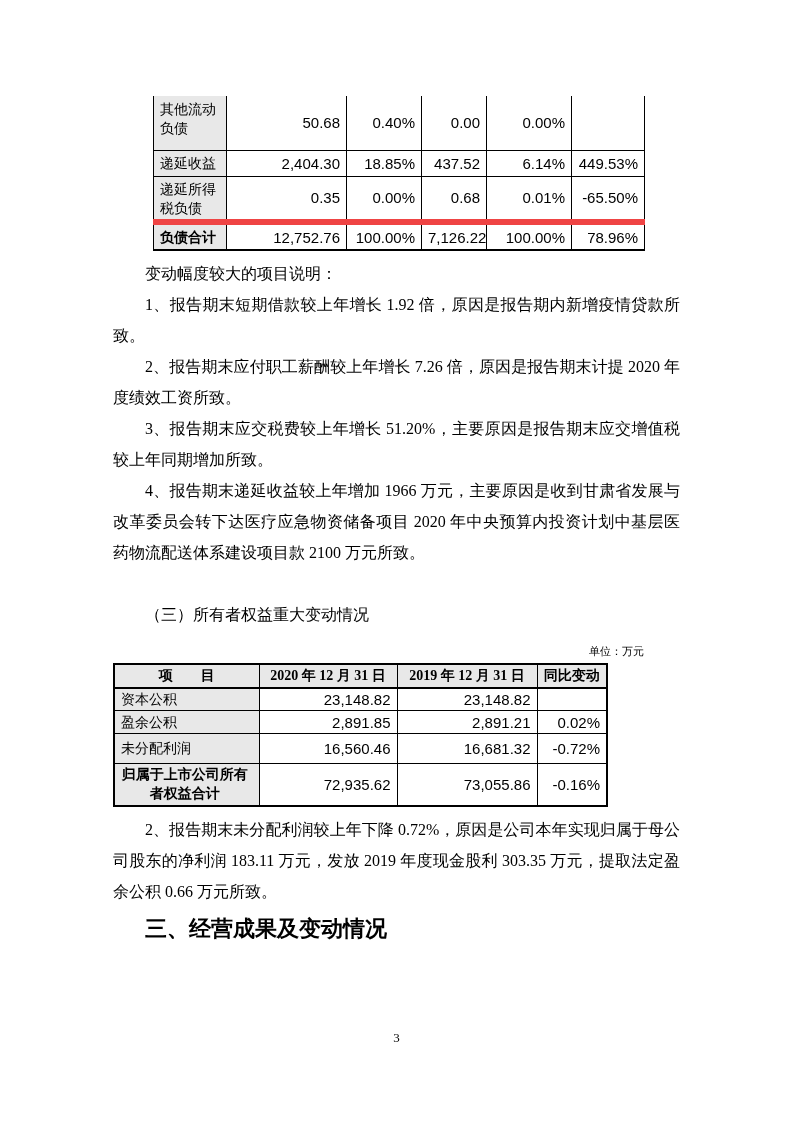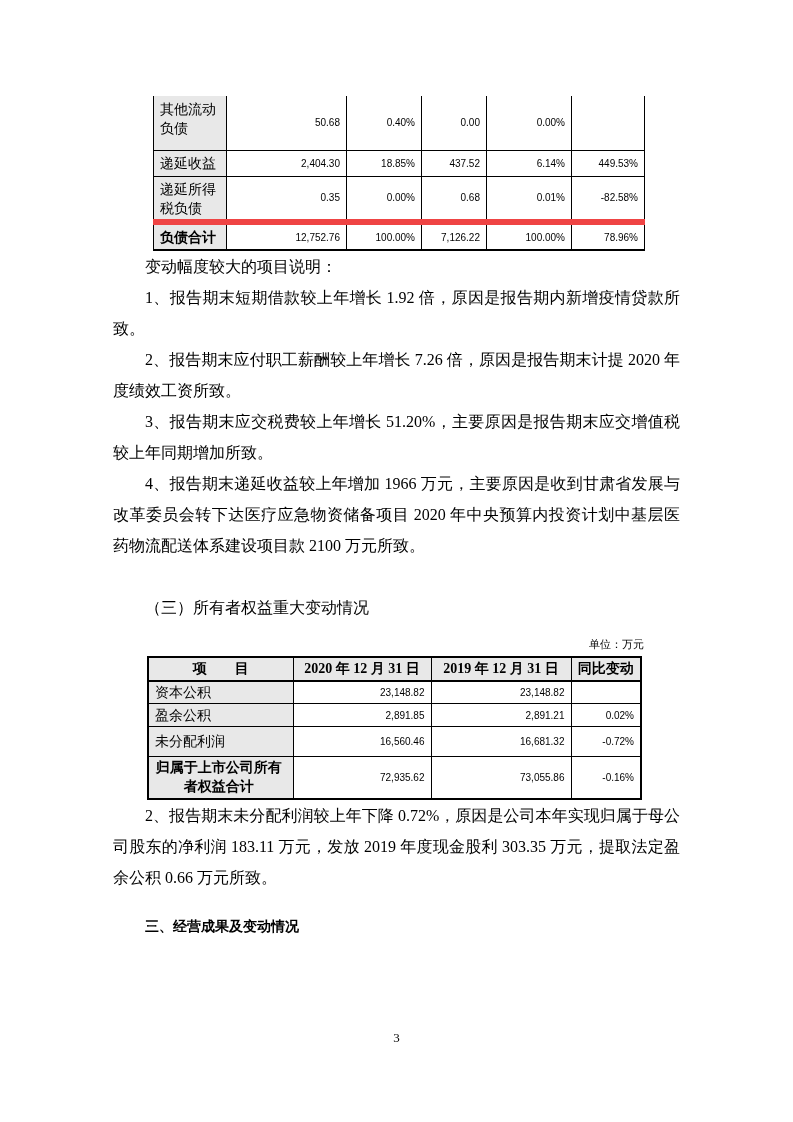--- a/index.html
+++ b/index.html
@@ -25,34 +25,34 @@
     border: 1px solid #000;
     padding: 1px 6px;
     vertical-align: middle;
     overflow: hidden;
     font-weight: normal;
   }
   .lbl { background: #e8e8e8; text-align: left; padding-left: 5px; line-height: 19px; }
   .num {
     text-align: right;
     font-family: "Liberation Sans", "DejaVu Sans", sans-serif;
-    font-size: 10px;
+    font-size: 15px;
   }
 
   
   table.tbl-liab { width: 491px; margin-left: 40px; }
   table.tbl-liab tr:first-child td { border-top: none; }
   table.tbl-liab tr.total-row td {
     border-top: 6px solid #ef4444;
     border-bottom: 2px solid #000;
   }
   table.tbl-liab tr.total-row .lbl { font-weight: bold; }
 
   
-  table.tbl-eq { width: 493px; margin-left: 34px; border: 2px solid #000; }
+  table.tbl-eq { width: 493px; border: 2px solid #000; }
   table.tbl-eq thead th {
     background: #e8e8e8;
     font-weight: bold;
     text-align: center;
     border-bottom: 2px solid #000;
     font-size: 14px;
   }
   table.tbl-eq tr.total-row .lbl {
     font-weight: bold;
     text-align: center;
@@ -60,40 +60,40 @@
   }
 
   
   .para {
     font-size: 16px;
     line-height: 31px;
     text-align: justify;
     text-indent: 32px;
     margin: 0;
   }
-  .notes-block { }
+  .notes-block { margin-top: 7px; }
   .sec-heading {
     font-size: 16px;
     font-weight: normal;
     line-height: 31px;
     margin: 31px 0 8px 0;
     padding-left: 32px;
   }
   .unit-label {
     text-align: right;
     padding-right: 36px;
     font-size: 11px;
     line-height: 24px;
     margin-top: 9px;
   }
   .next-heading {
-    font-size: 14px;
+    font-size: 22px;
     font-weight: bold;
     line-height: 31px;
-    margin: 18px 0 0 0;
+    margin: 6px 0 0 0;
     padding-left: 32px;
     font-family: "Liberation Sans", "DejaVu Sans", sans-serif;
   }
   .page-number {
     position: absolute;
     left: 0; right: 0;
     bottom: 76px;
     text-align: center;
     font-size: 13px;
   }
@@ -128,21 +128,21 @@
         <td class="num">437.52</td>
         <td class="num">6.14%</td>
         <td class="num">449.53%</td>
       </tr>
       <tr style="height:46px">
         <td class="lbl" style="vertical-align:top; padding-top:3px;">递延所得税负债</td>
         <td class="num">0.35</td>
         <td class="num">0.00%</td>
         <td class="num">0.68</td>
         <td class="num">0.01%</td>
-        <td class="num">-82.58%</td>
+        <td class="num">-65.50%</td>
       </tr>
       <tr class="total-row" style="height:28px">
         <td class="lbl">负债合计</td>
         <td class="num">12,752.76</td>
         <td class="num">100.00%</td>
         <td class="num">7,126.22</td>
         <td class="num">100.00%</td>
         <td class="num">78.96%</td>
       </tr>
     </tbody>

